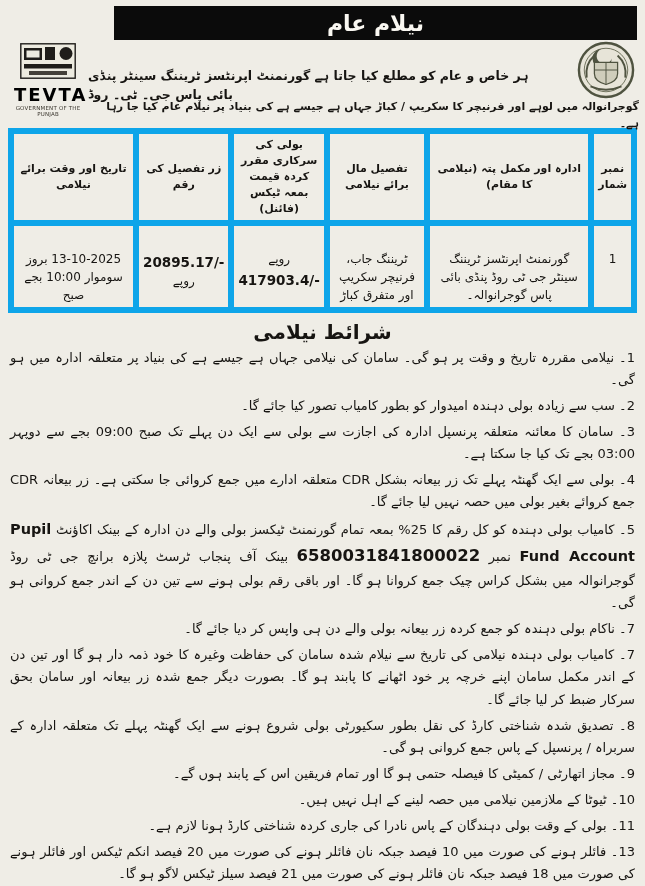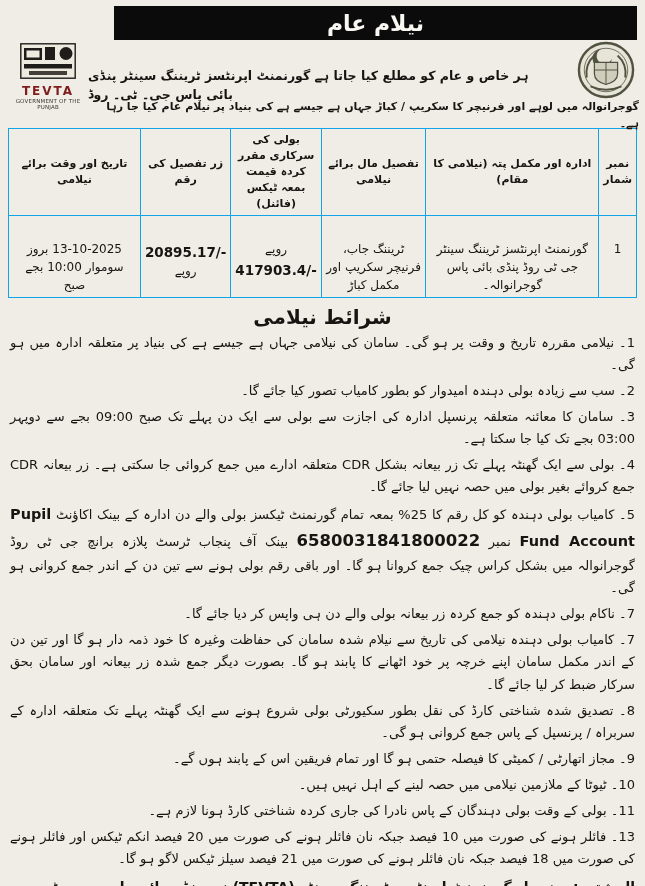--- a/index.html
+++ b/index.html
@@ -38,24 +38,24 @@
   .tevta-block {
     position: absolute;
     left: 14px;
     top: 3px;
     width: 68px;
     text-align: center;
     direction: ltr;
   }
   .tevta-label {
     display: block;
-    font-size: 12px;
+    font-size: 18px;
     font-weight: bold;
     letter-spacing: 2px;
-    color: #7f1d1d;
+    color: #000000;
     margin-top: 1px;
   }
   .tevta-caption {
     display: block;
     font-size: 5.5px;
     letter-spacing: 0.2px;
     color: #3c3830;
   }
   .crest-block {
     position: absolute;
@@ -87,21 +87,21 @@
     line-height: 1.55;
   }
   
   table.auction {
     width: 629px;
     margin: 4px 8px 0;
     border-collapse: collapse;
     direction: rtl;
   }
   table.auction th, table.auction td {
-    border: 1px solid #0ea5e9;
+    border: 6px solid #0ea5e9;
     text-align: center;
     vertical-align: middle;
     padding: 3px 4px;
   }
   table.auction th {
     font-size: 11px;
     font-weight: bold;
     height: 66px;
     line-height: 1.45;
   }
@@ -205,21 +205,21 @@
         <th>تفصیل مال برائے نیلامی</th>
         <th>بولی کی سرکاری مقرر کردہ قیمت بمعہ ٹیکس (فائنل)</th>
         <th>زر تفصیل کی رقم</th>
         <th>تاریخ اور وقت برائے نیلامی</th>
       </tr>
     </thead>
     <tbody>
       <tr>
         <td>1</td>
         <td>گورنمنٹ اپرنٹسز ٹریننگ سینٹر جی ٹی روڈ پنڈی بائی پاس گوجرانوالہ۔</td>
-        <td>ٹریننگ جاب، فرنیچر سکریپ اور مکمل کباڑ</td>
+        <td>ٹریننگ جاب، فرنیچر سکریپ اور متفرق کباڑ</td>
         <td>
           <div>روپے</div>
           <div class="money">417903.4/-</div>
         </td>
         <td>
           <div class="money">20895.17/-</div>
           <div>روپے</div>
         </td>
         <td>13-10-2025 بروز سوموار 10:00 بجے صبح</td>
       </tr>

